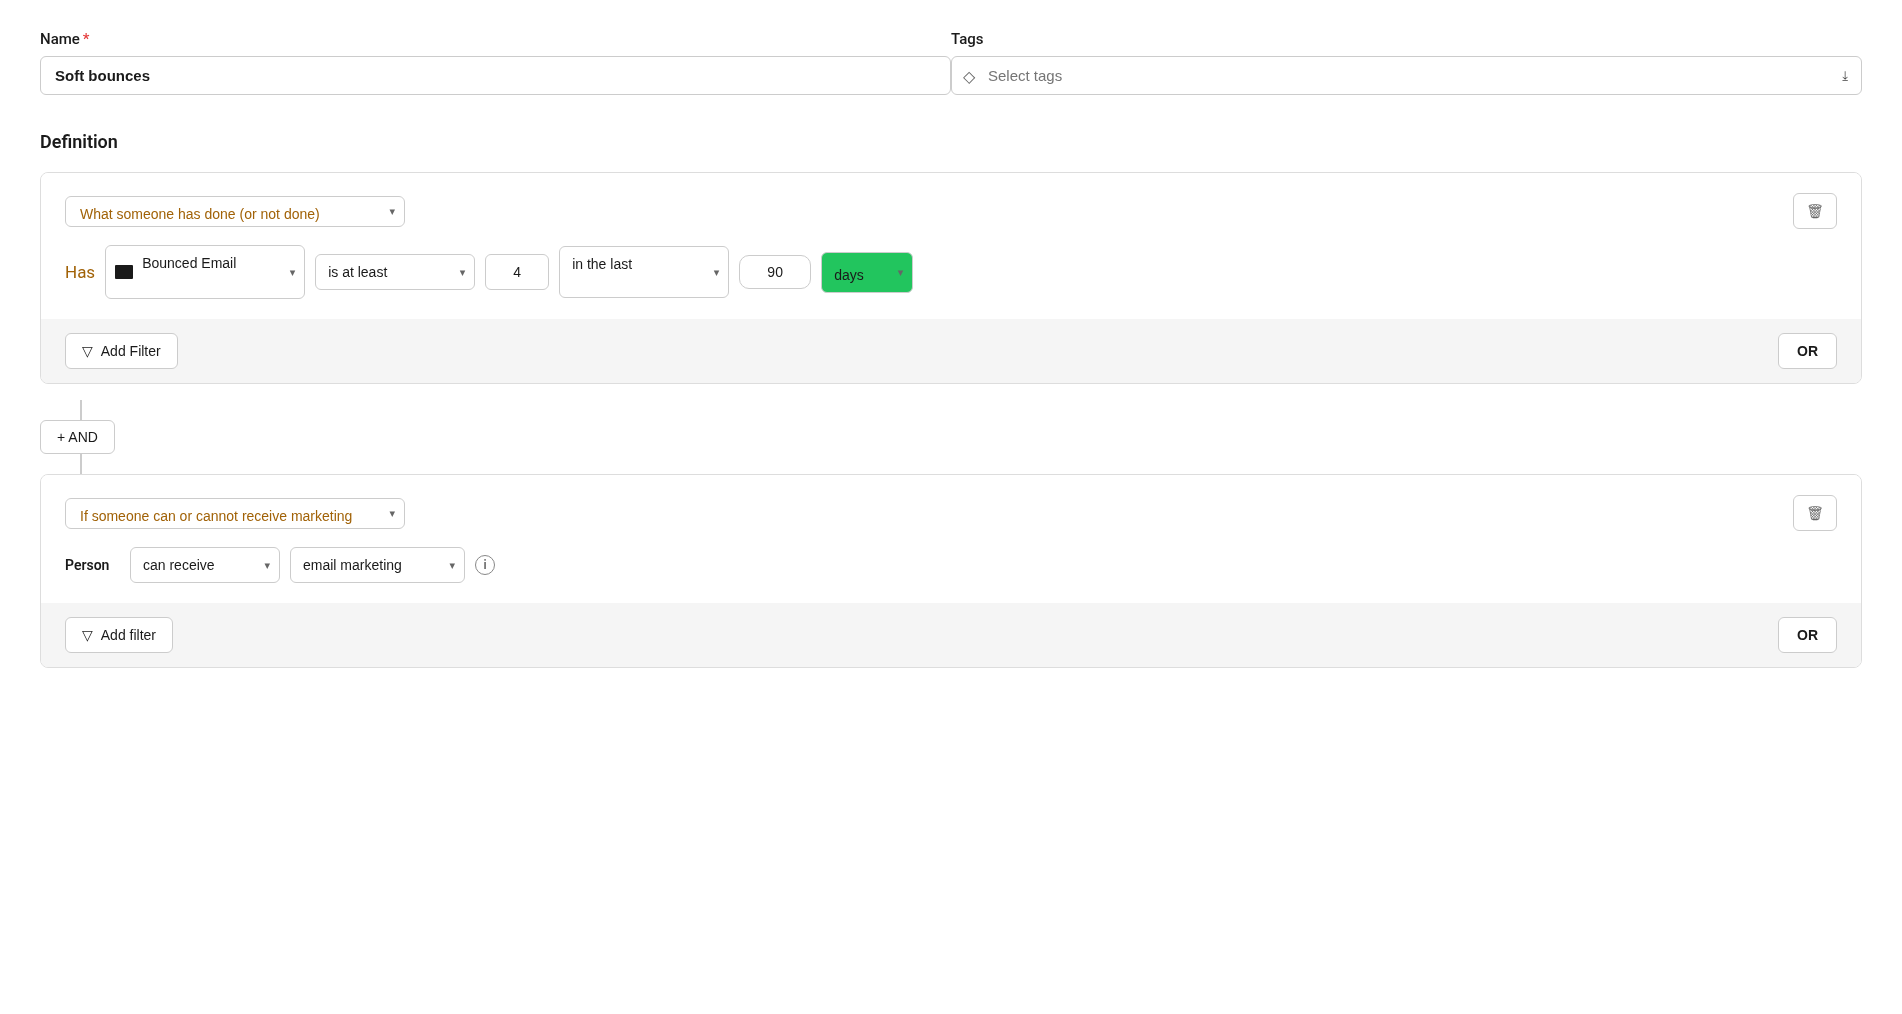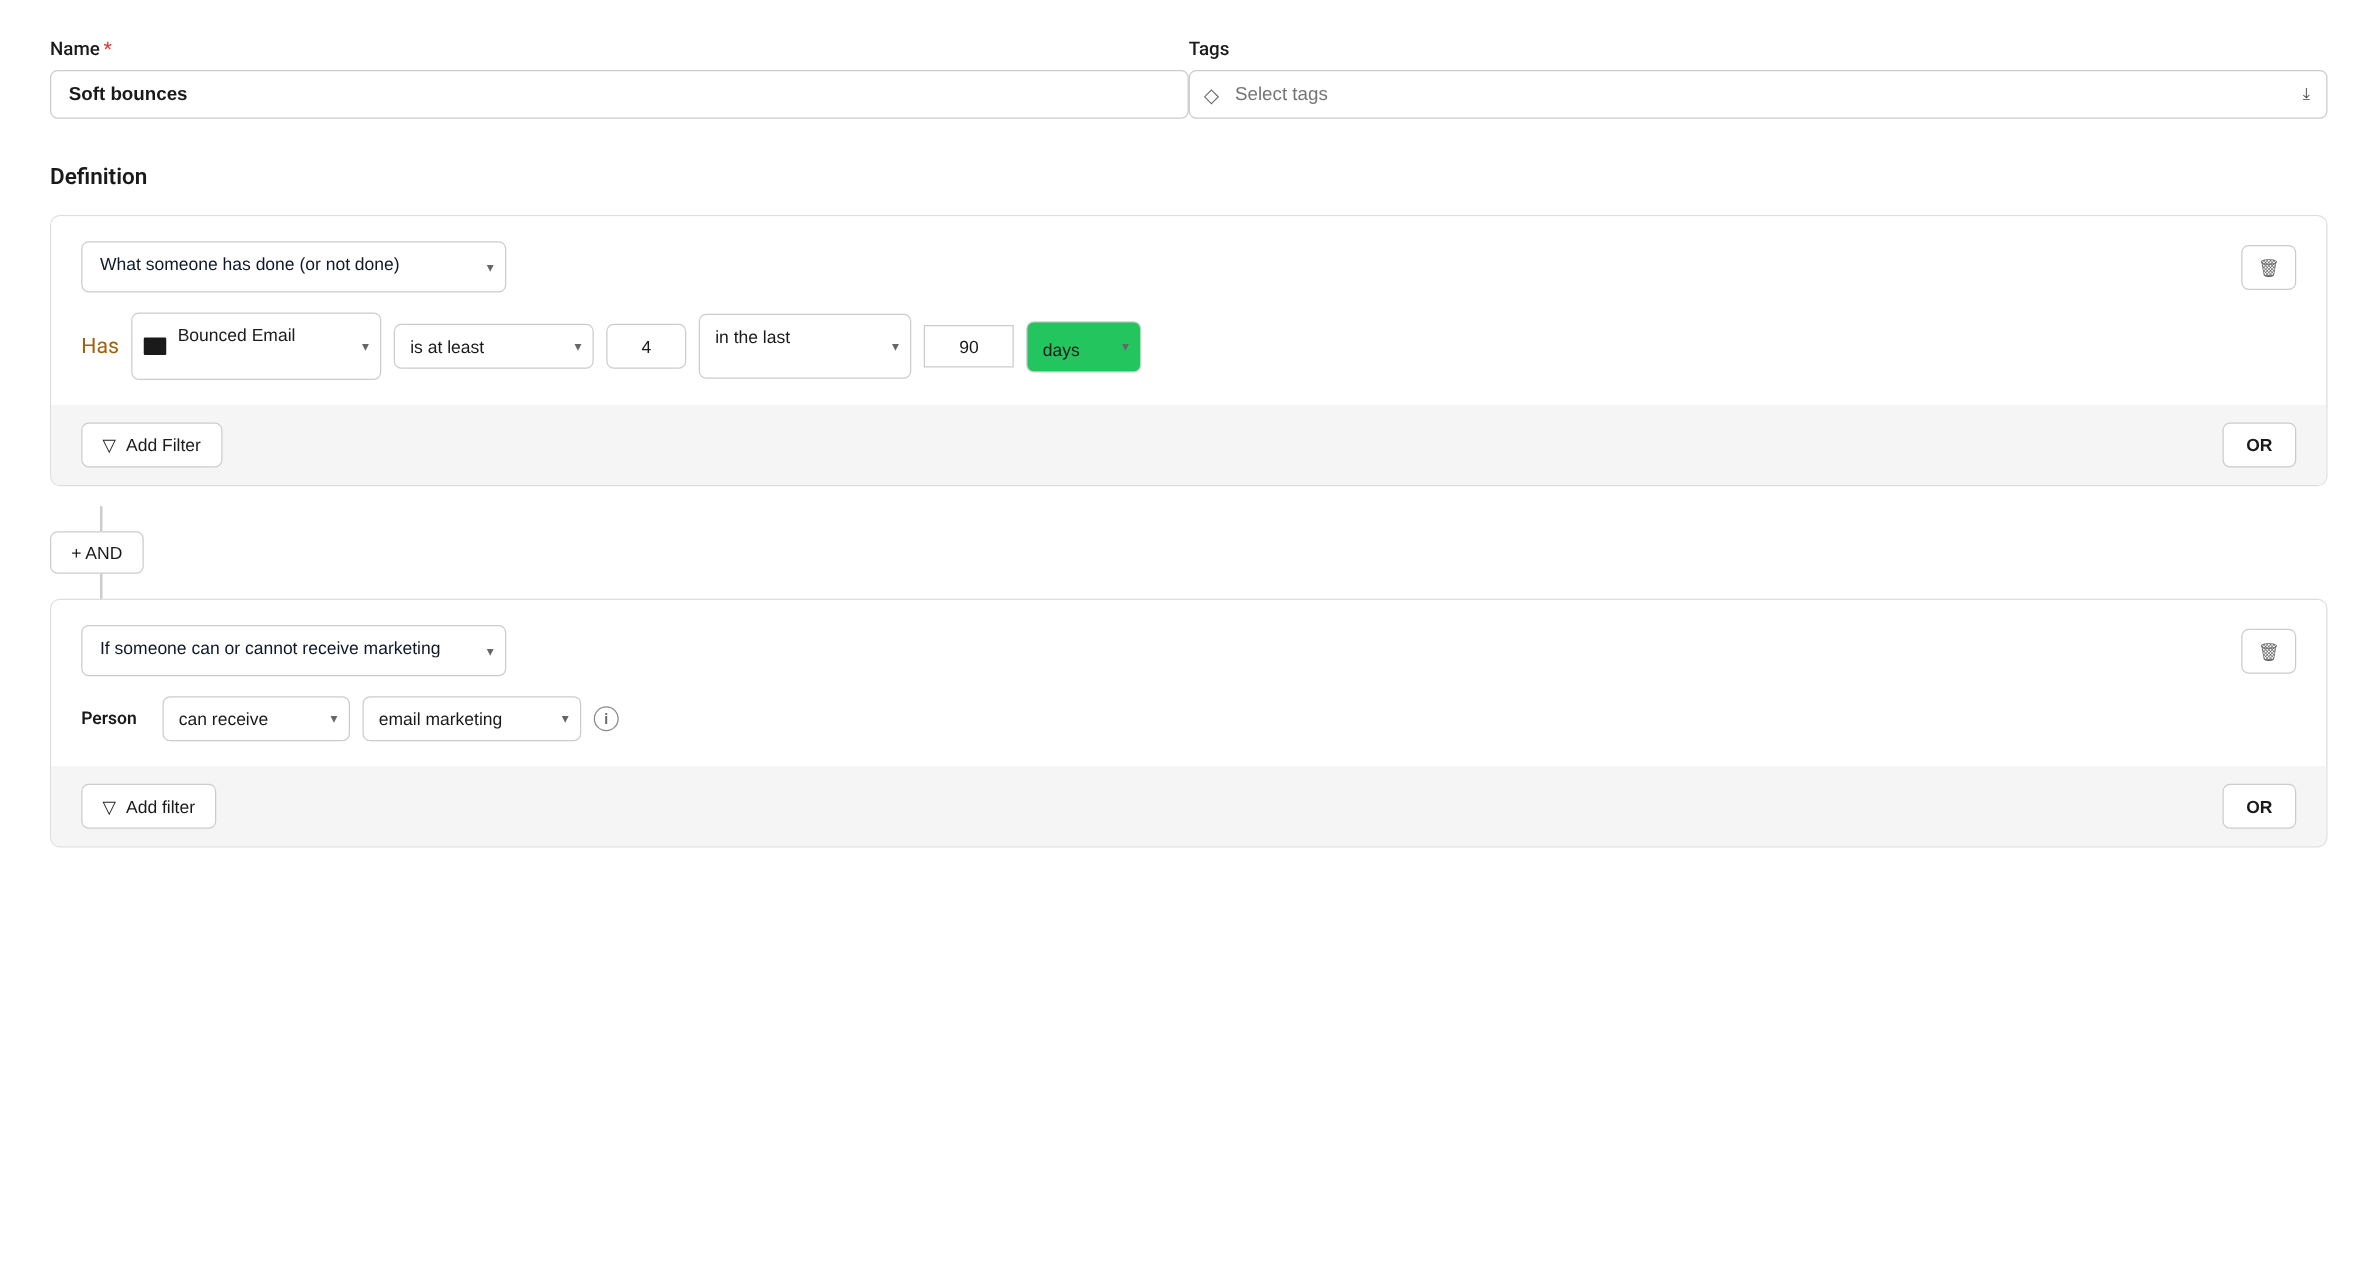--- a/index.html
+++ b/index.html
@@ -131,28 +131,28 @@
       top: 50%;
       transform: translateY(-50%);
       pointer-events: none;
       color: #666;
       font-size: 11px;
     }
 
     .condition-type-select {
       border: 1.5px solid #ccc;
       border-radius: 6px;
-      padding: 9px 32px 14px 14px;
+      padding: 9px 32px 4px 14px;
       font-size: 14px;
       outline: none;
       background: #fff;
       appearance: none;
       cursor: pointer;
       min-width: 340px;
-      color: #0f172a;
+      color: #a16207;
     }
 
     .has-label {
       font-size: 17px;
       font-weight: 400;
       color: #a16207;
       min-width: 30px;
     }
 
     .bounced-select-wrapper {
@@ -216,21 +216,21 @@
       outline: none;
       background: #fff;
       appearance: none;
       cursor: pointer;
       min-width: 170px;
       color: #1a1a1a;
     }
 
     .days-num-input {
       border: 1.5px solid #ccc;
-      border-radius: 0;
+      border-radius: 10px;
       padding: 8px 12px;
       font-size: 14px;
       outline: none;
       background: #fff;
       width: 72px;
       text-align: center;
       color: #1a1a1a;
     }
 
     .days-select {

